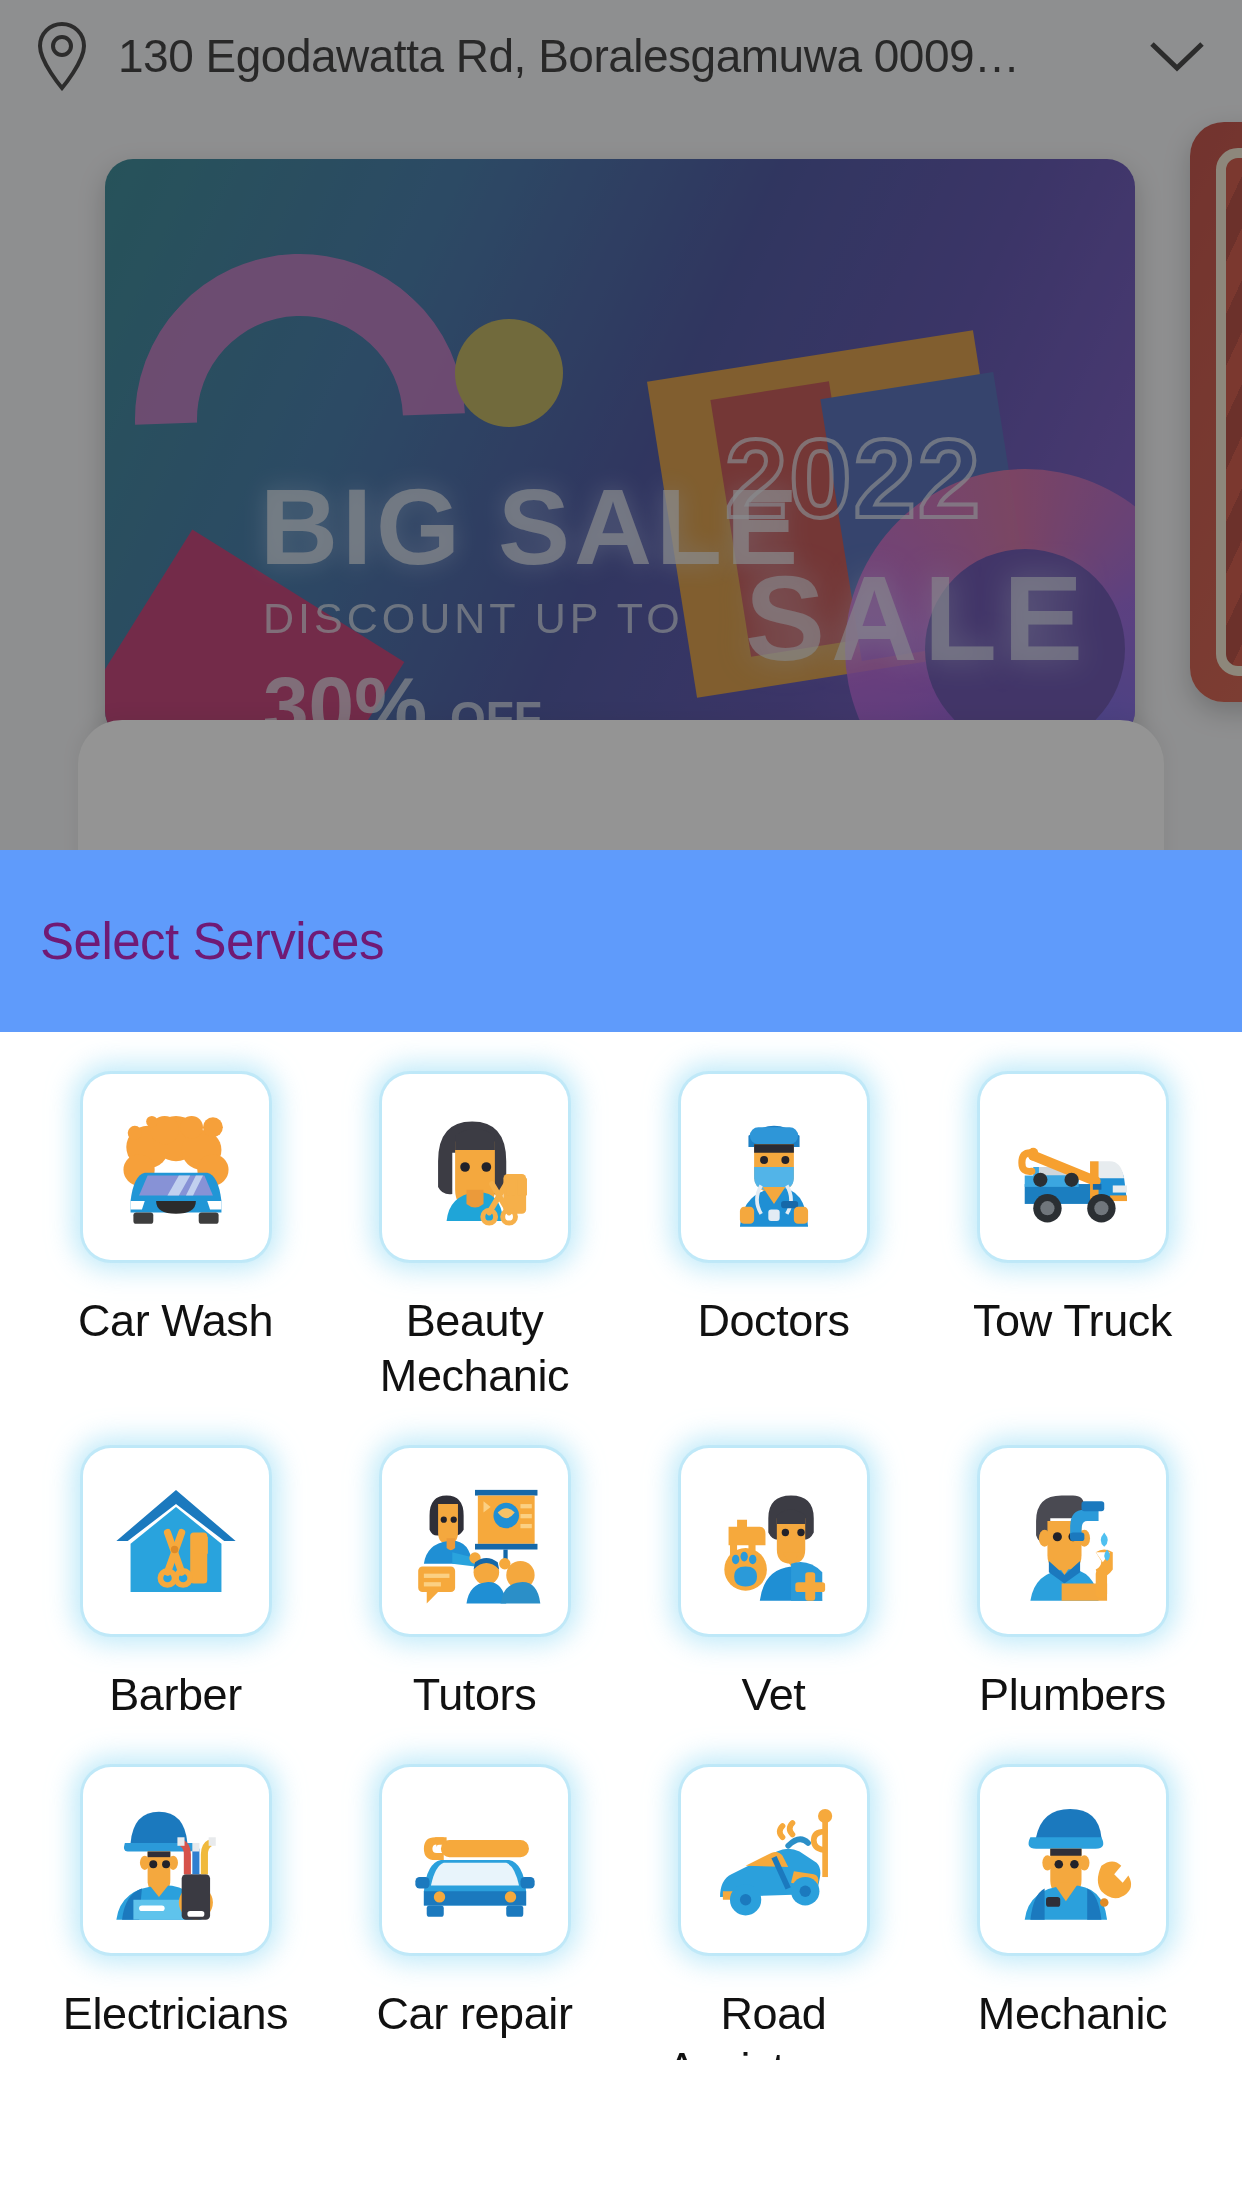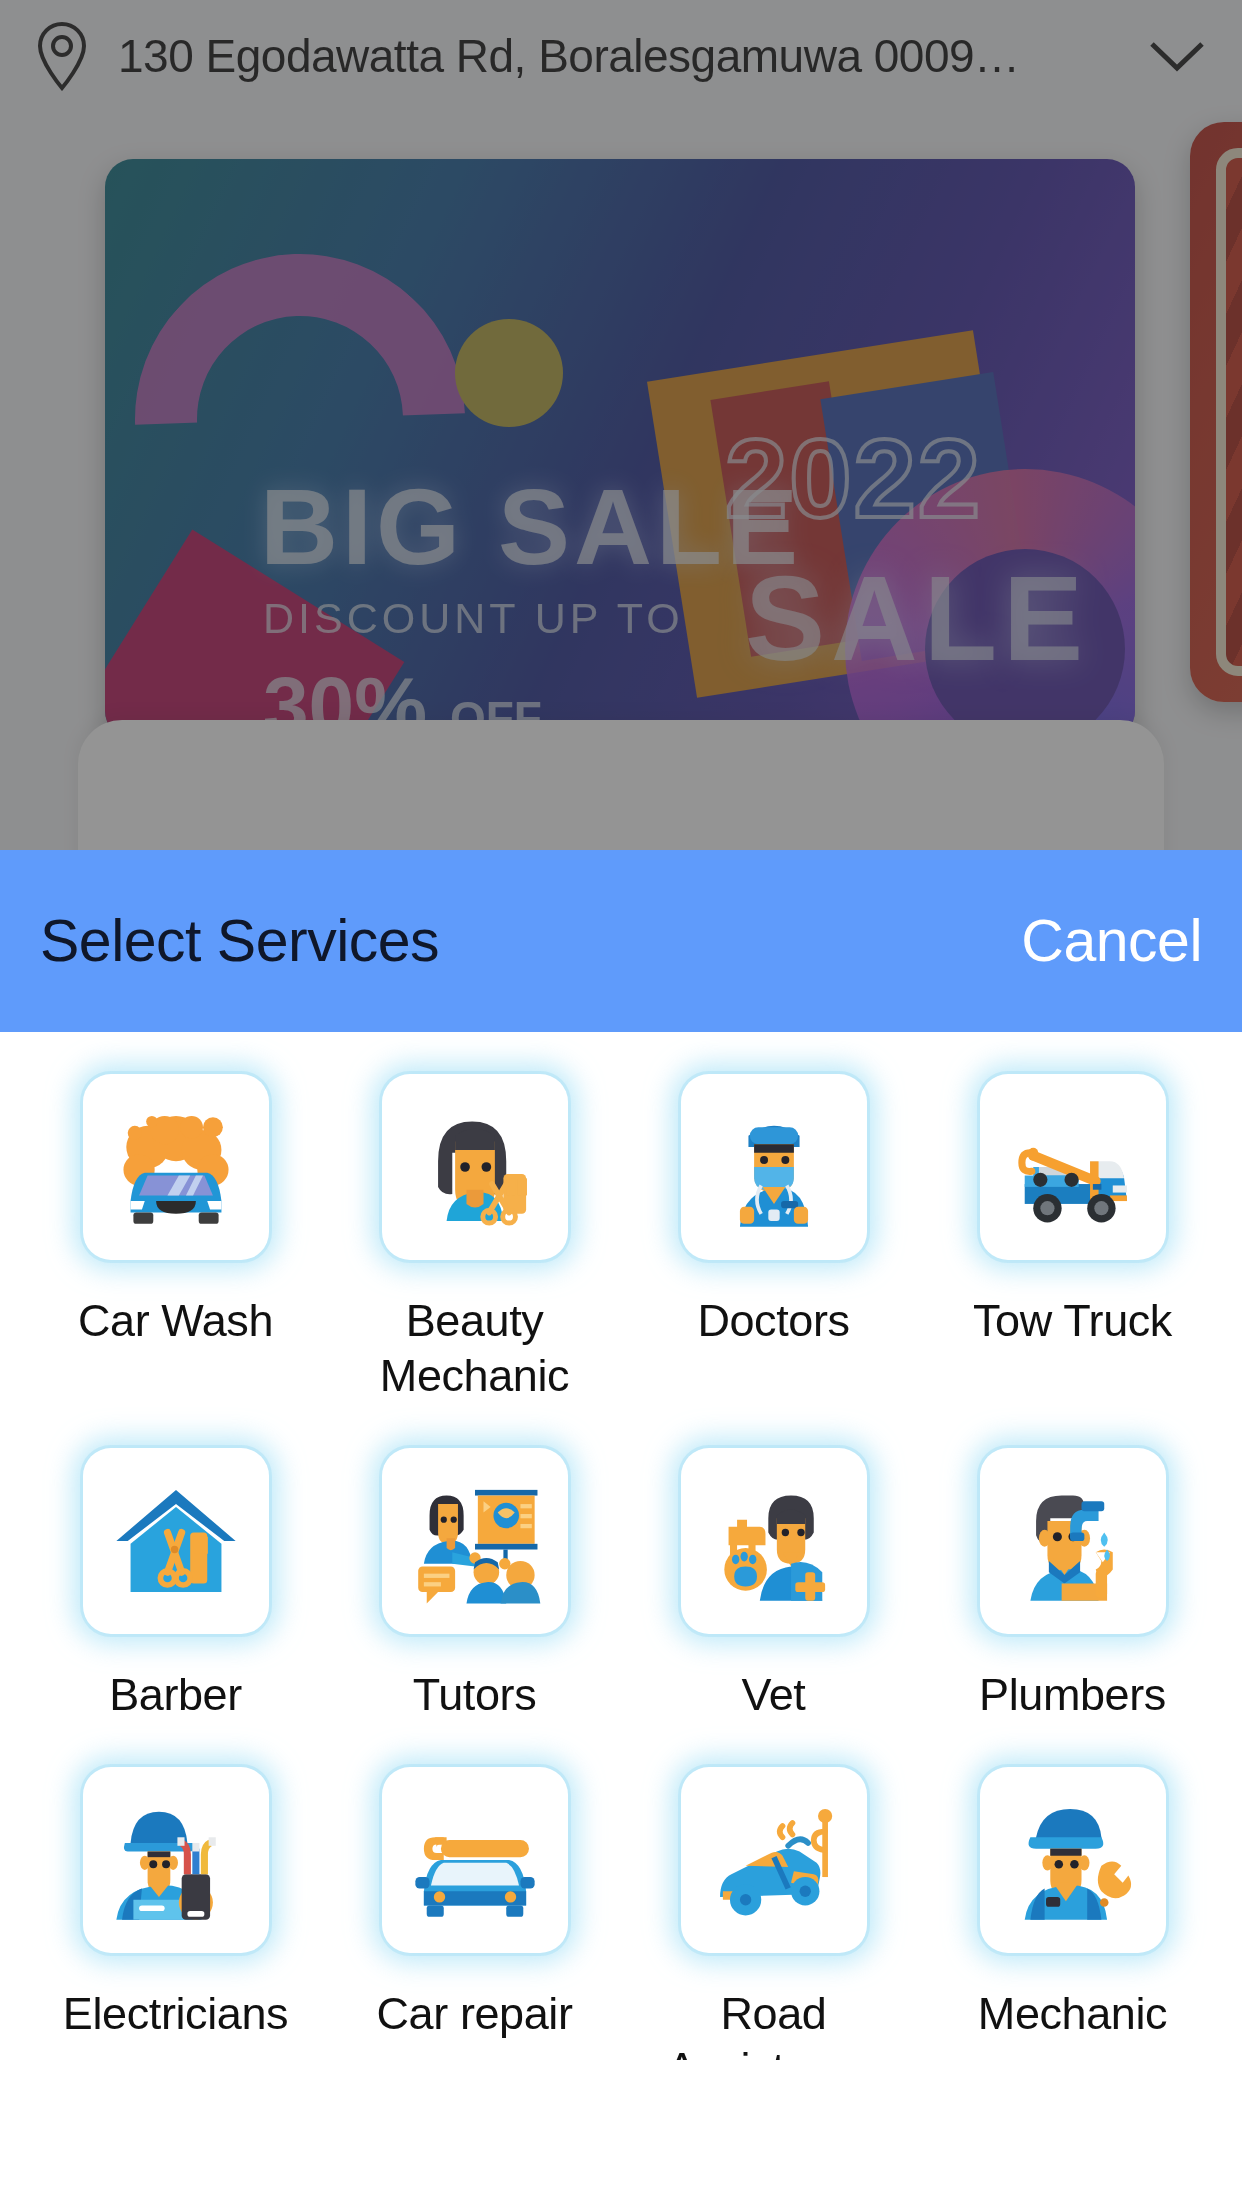--- a/index.html
+++ b/index.html
@@ -90,21 +90,21 @@
   .svc-arrow { position:absolute; right: 36px; top: 138px; width: 92px; height: 44px; }
 
   .scrim { position:absolute; inset:0; background: rgba(60,60,60,.55); }
 
   
   .sheet { position:absolute; left:0; top: 850px; width: 1242px; height: 1358px; background:#fff; }
   .sheet-head {
     height: 182px; background: var(--accent,#5f9bfb);
     display:flex; align-items:center; padding: 0 40px;
   }
-  .sheet-title { font-size: 59px; color:#0f172a; letter-spacing: -0.5px; }
+  .sheet-title { font-size: 51px; color:#701a75; letter-spacing: -0.5px; }
   .sheet-cancel { margin-left:auto; font-size: 59px; color:#fff; letter-spacing:-0.5px; }
 
   .grid {
     padding: 42px 20px 0 26px;
     display: grid; grid-template-columns: repeat(4, 1fr);
     row-gap: 44px;
   }
   .cell { display:flex; flex-direction:column; align-items:center; }
   .tile {
     width: 186px; height: 186px; border-radius: 28px; background:#fff;
@@ -167,21 +167,20 @@
         <path d="M4 22 H84 M64 6 L86 22 L64 38" fill="none" stroke="#222" stroke-width="6" stroke-linecap="round" stroke-linejoin="round"></path>
       </svg>
     </div>
 
     <div class="scrim"></div>
   </div>
 
   <div class="sheet">
     <div class="sheet-head">
       <div class="sheet-title">Select Services</div>
-      <div class="sheet-cancel">Cancel</div>
     </div>
 
     <div class="grid">
 
       <div class="cell">
         <div class="tile">
           <svg viewBox="0 0 100 100">
             <g fill="#f6a03a">
               <circle cx="30" cy="36" r="15"></circle>
                 <circle cx="50" cy="30" r="16"></circle>

